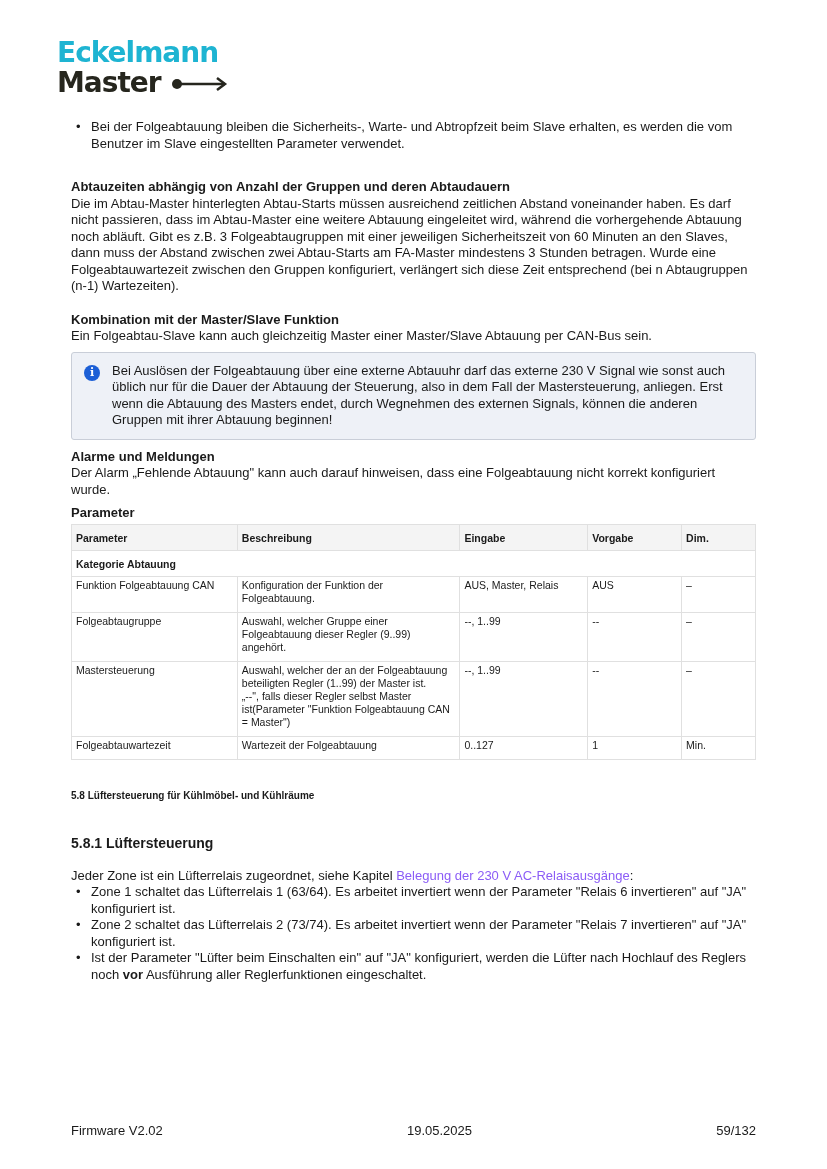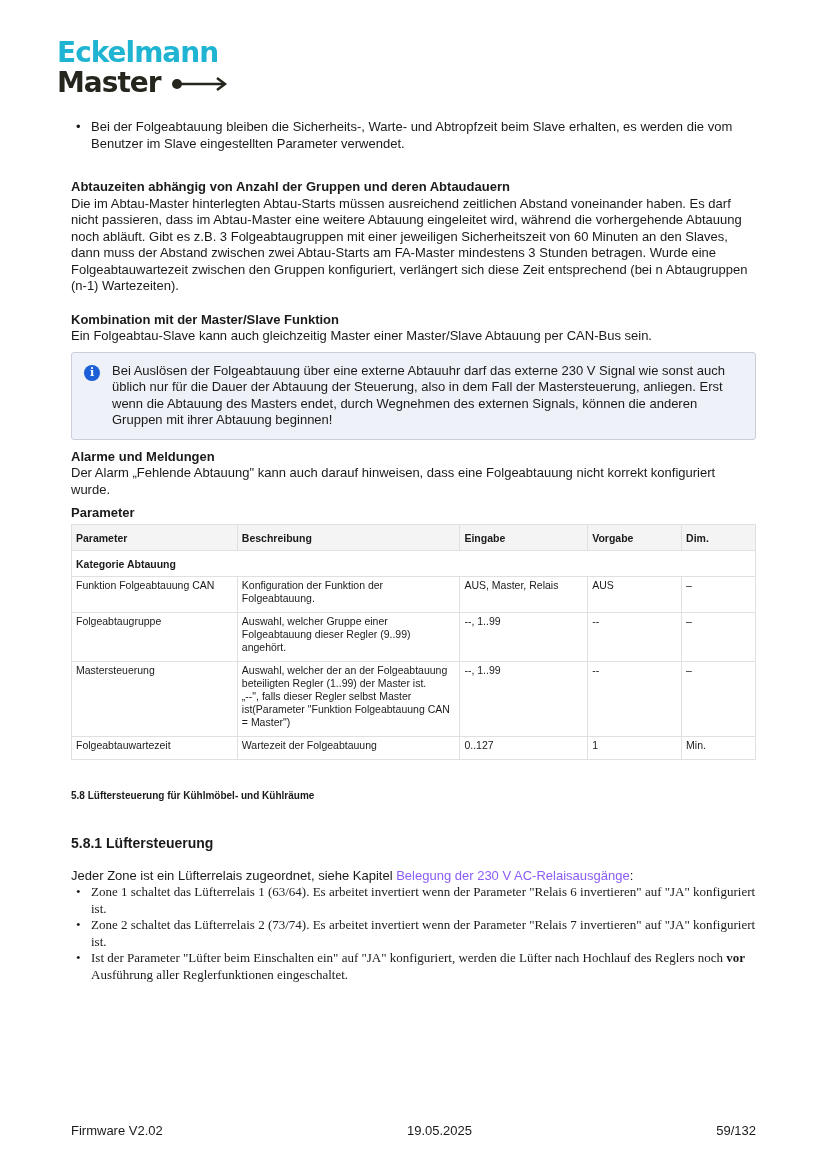--- a/index.html
+++ b/index.html
@@ -22,21 +22,21 @@
     .block3 { margin-top: 9px; }
     .param-title { margin-top: 7px; font-weight: bold; }
     table { border-collapse: collapse; width: 685px; margin-top: 2px; font-size: 10.5px; line-height: 13px; }
     th, td { border: 1px solid #e0e0e0; text-align: left; vertical-align: top; padding: 2px 4px 7px 4px; }
     th { background: #f4f4f4; font-weight: bold; padding: 7px 4px 5px 4px; }
     td.cat { font-weight: bold; padding: 7px 4px 5px 4px; }
     h2 { font-size: 10px; font-weight: bold; margin: 28px 0 0 0; }
     h3 { font-size: 14px; font-weight: bold; margin: 31px 0 0 0; }
     .intro { margin-top: 16px; }
     .link { color: #8b5cf6; }
-    .list2 { margin-top: 2px; font-family: Liberation Serif, serif; }
+    .list2 { margin-top: 2px; }
     .footer { position: absolute; top: 1123px; left: 71px; width: 685px; font-size: 13px; display: flex; justify-content: space-between; }
   </style>
 </head>
 <body>
 
 <div class="logo">
   <div class="logo-line1">Eckelmann</div>
   <div class="logo-line2">
     <span>Master</span>
     <span class="logo-arrow">

